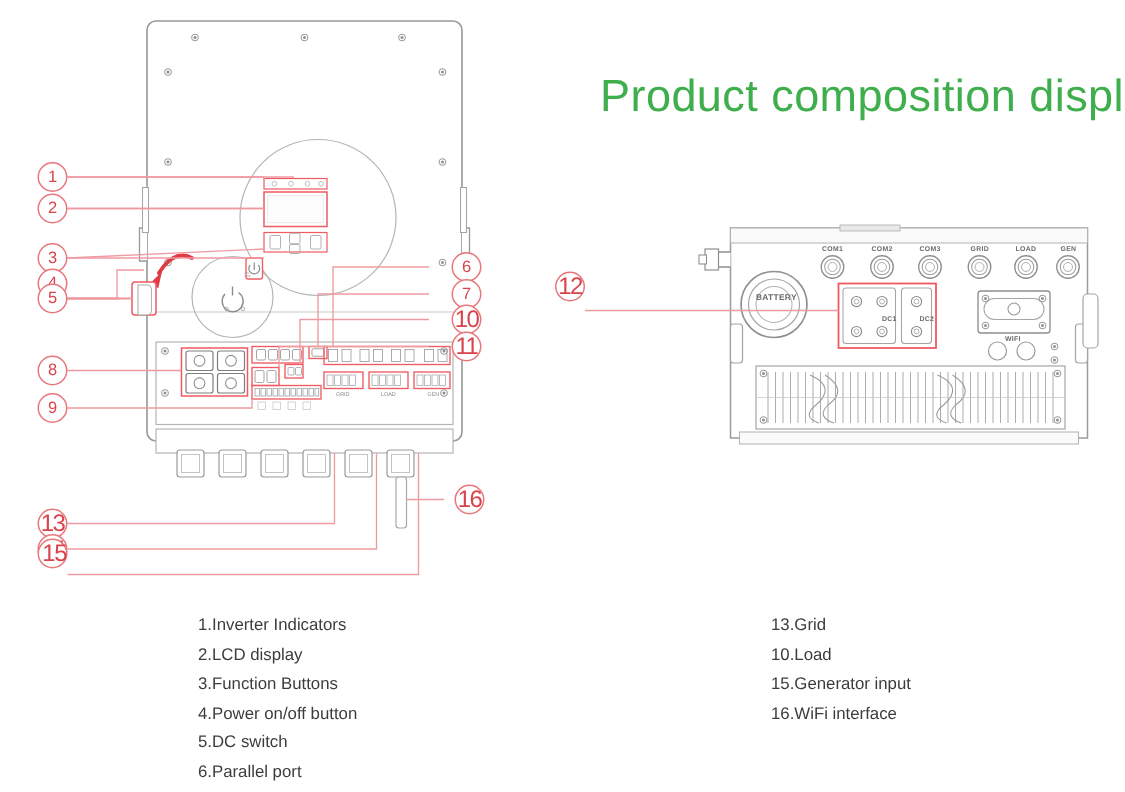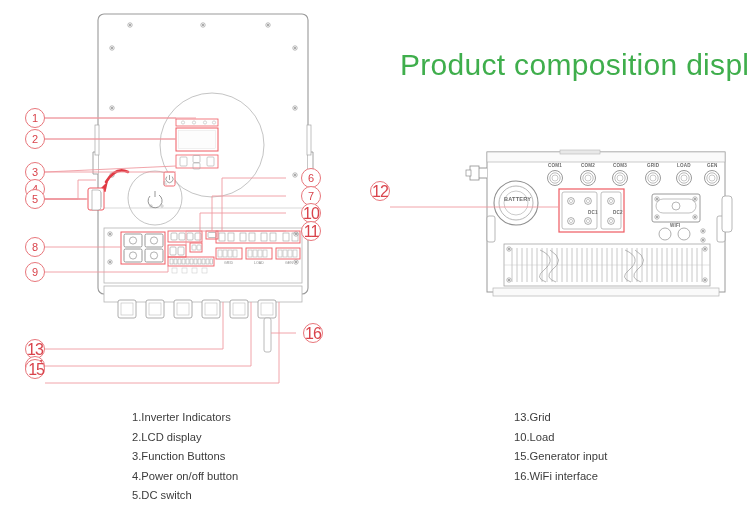--- a/index.html
+++ b/index.html
@@ -447,20 +447,21 @@
   <div class="callout wide" style="left:25px;top:359px;text-align:right;">15</div>
   <div class="callout wide" style="left:303px;top:323px;">16</div>
 
   <div class="legend">
     <div class="legend-col c1">
       <div class="legend-item">1.Inverter Indicators</div>
       <div class="legend-item">2.LCD display</div>
       <div class="legend-item">3.Function Buttons</div>
       <div class="legend-item">4.Power on/off button</div>
       <div class="legend-item">5.DC switch</div>
+      <div class="legend-item">6.Parallel port</div>
     </div>
     <div class="legend-col c3">
       <div class="legend-item">13.Grid</div>
       <div class="legend-item">10.Load</div>
       <div class="legend-item">15.Generator input</div>
       <div class="legend-item">16.WiFi interface</div>
     </div>
   </div>
 
 </div>

